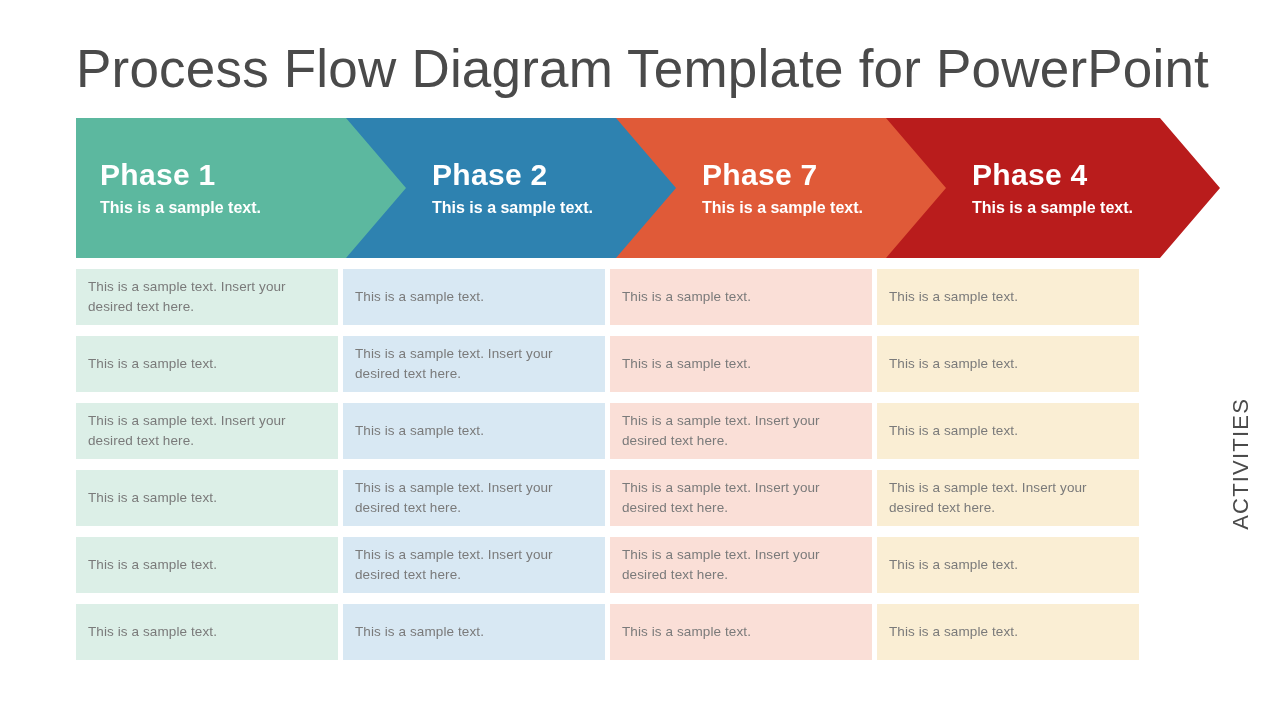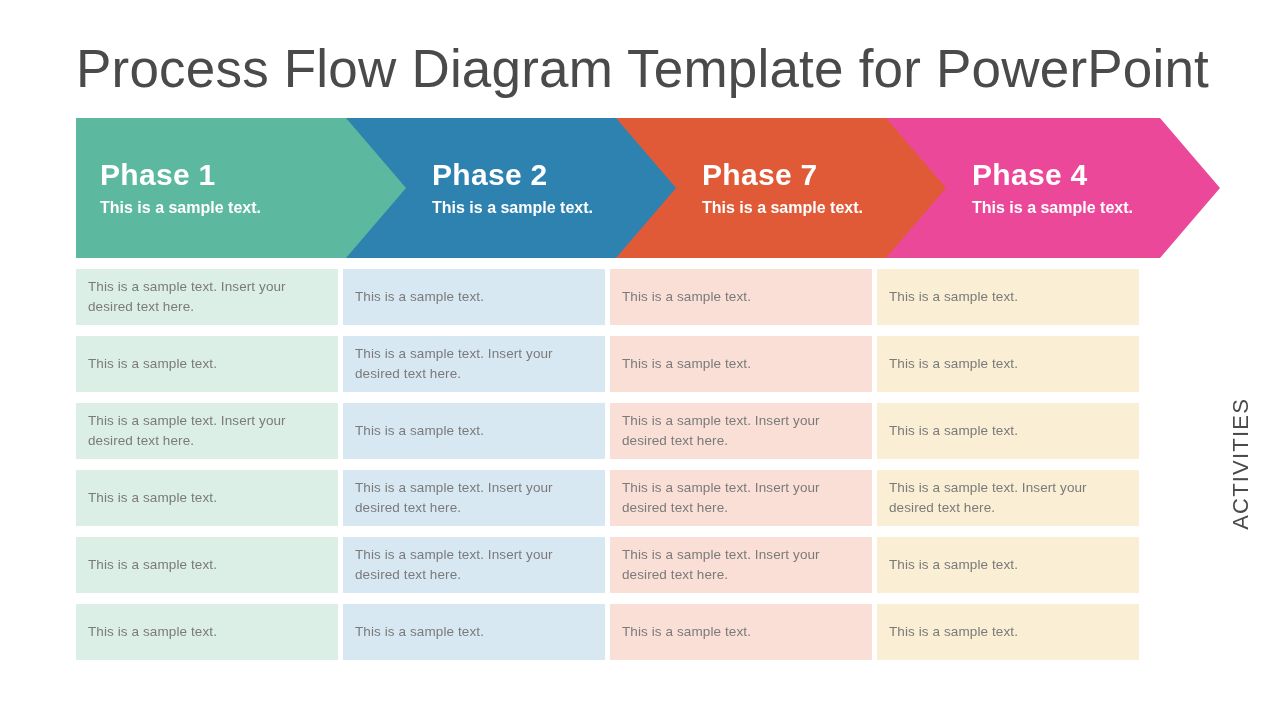--- a/index.html
+++ b/index.html
@@ -140,21 +140,21 @@
     </div>
   </div>
 
   <div class="phase p3" style="background:#E05A38">
     <div class="phase-inner">
       <div class="phase-title">Phase 7</div>
       <div class="phase-sub">This is a sample text.</div>
     </div>
   </div>
 
-  <div class="phase p4" style="background:#ec4899">
+  <div class="phase p4" style="background:#b91c1c">
     <div class="phase-inner">
       <div class="phase-title">Phase 4</div>
       <div class="phase-sub">This is a sample text.</div>
     </div>
   </div>
 
 </div>
 
 <div class="activity-grid">
 

